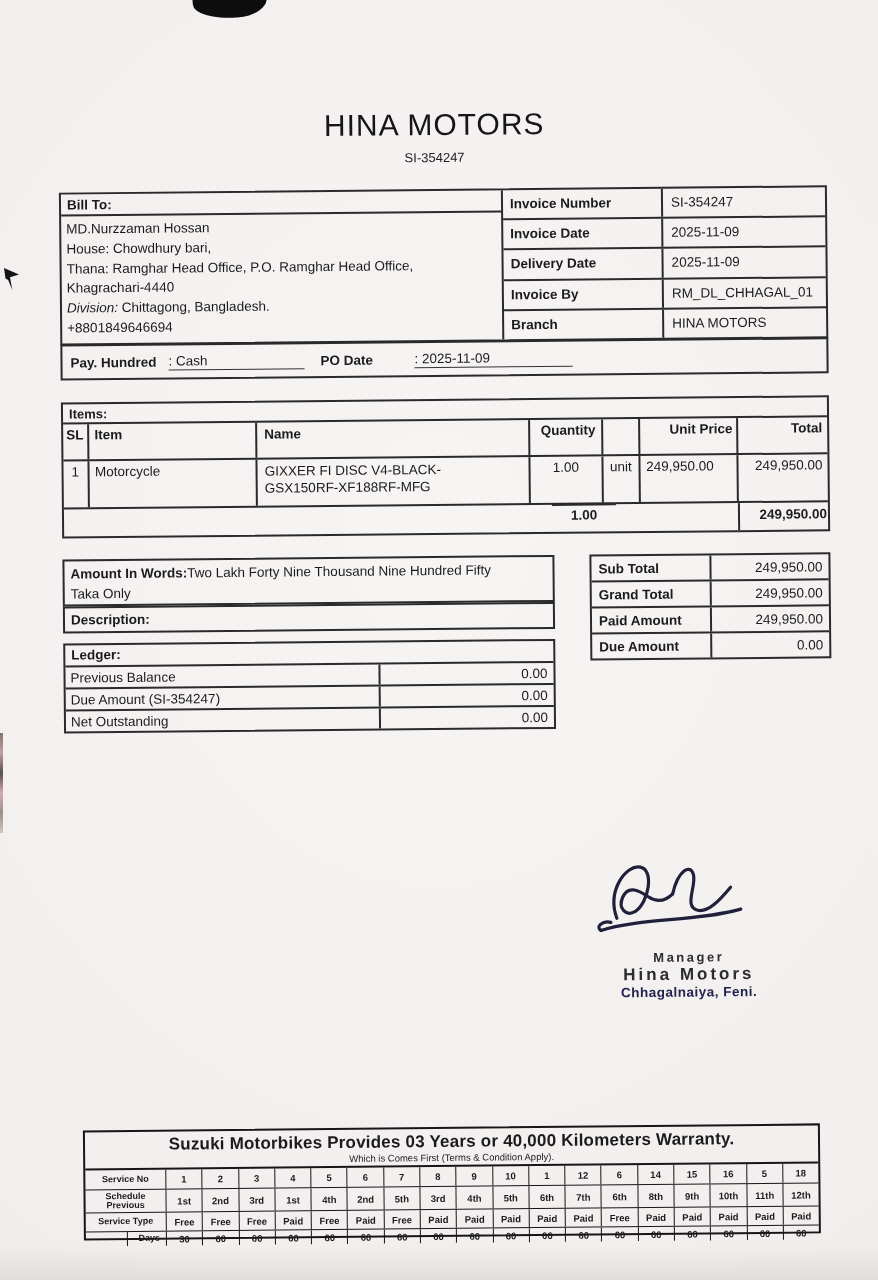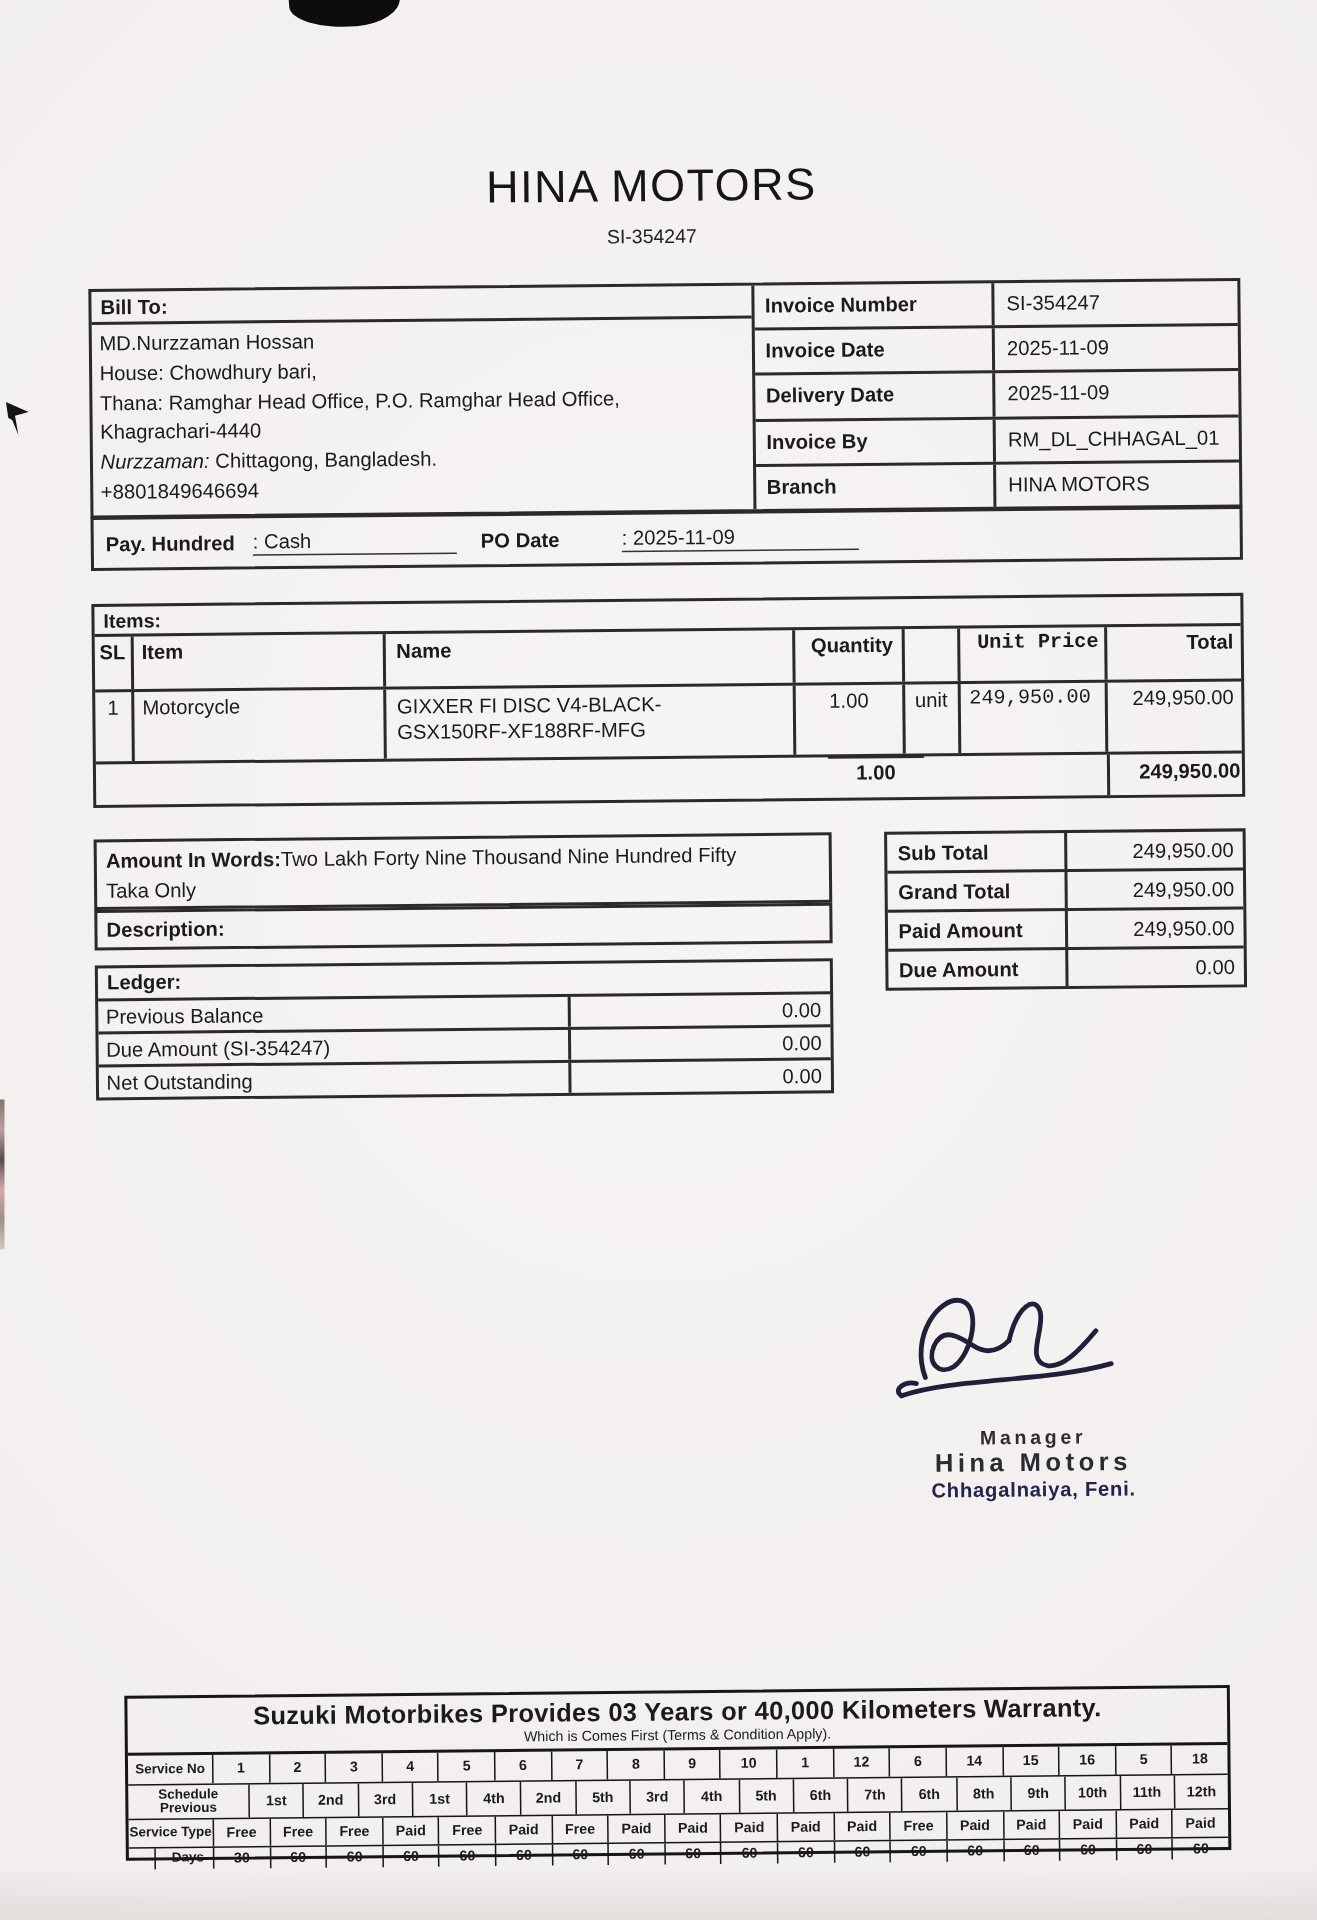--- a/index.html
+++ b/index.html
@@ -44,21 +44,21 @@
   .irow{display:flex;width:100%;}
   .irow>div{border-left:2px solid #2a2a2a;font-size:13.5px;overflow:hidden;}
   .irow>div:first-child{border-left:none;}
   .hrow{height:37px;border-bottom:2px solid #2a2a2a;font-weight:bold;}
   .drow{height:46px;}
   .c-sl{width:25px;padding:3px 0 0 3px;}
   .c-item{width:174px;padding:3px 0 0 5px;}
   .c-name{width:283px;padding:3px 0 0 7px;line-height:17px;}
   .c-qty{width:76px;text-align:right;padding:3px 6px 0 0;}
   .c-unit{width:38px;text-align:center;padding:3px 0 0;}
-  .c-up{width:102px;text-align:right;padding:3px 4px 0 0;font-family:Liberation Mono, monospace;}
+  .c-up{width:102px;text-align:right;padding:3px 4px 0 0;}
   .c-total{width:94px;text-align:right;padding:3px 5px 0 0;}
   .drow .c-sl{padding-left:8px;}
   .drow .c-qty{text-align:center;padding-right:0;}
   .drow .c-up{text-align:left;padding-left:6px;white-space:nowrap;}
   .srow{height:29px;border-top:2px solid #2a2a2a;position:relative;}
   .s-qty{position:absolute;left:482px;width:76px;top:3px;text-align:center;font-weight:bold;font-size:13.5px;}
   .s-qty::before{content:"";position:absolute;left:6px;right:6px;top:-4px;border-top:2px solid #2a2a2a;}
   .s-total{position:absolute;left:674px;width:94px;top:0;bottom:0;border-left:2px solid #2a2a2a;text-align:right;
            font-weight:bold;font-size:13.5px;padding:4px 5px 0 0;}
 
@@ -87,21 +87,21 @@
   .stamp2{font-size:17px;font-weight:bold;letter-spacing:3px;color:#2a2a31;}
   .stamp3{font-size:13.5px;font-weight:bold;letter-spacing:0.5px;color:#23234e;}
 
   
   #warrbox{left:78px;top:1127px;width:737px;height:110px;border:2.5px solid #161616;}
   .w-title{text-align:center;font-size:17px;font-weight:bold;padding-top:3px;letter-spacing:0.2px;}
   .w-sub{text-align:center;font-size:9.5px;padding:0 0 2px;}
   #wtable{border-top:2px solid #161616;}
   .wrow{display:flex;border-top:1.5px solid #161616;}
   .wrow:first-child{border-top:none;}
-  .w-label{width:56px;font-size:9px;font-weight:bold;text-align:center;display:flex;align-items:center;justify-content:center;line-height:9.5px;}
+  .w-label{width:80px;font-size:9px;font-weight:bold;text-align:center;display:flex;align-items:center;justify-content:center;line-height:9.5px;}
   .w-cells{flex:1;display:flex;}
   .w-cell{flex:1;border-left:1.5px solid #161616;font-size:9.5px;font-weight:bold;text-align:center;display:flex;align-items:center;justify-content:center;}
   .r-no{height:19px;}.r-sched{height:23px;}.r-type{height:19px;}.r-days{height:15px;}
   .days-inner{border-left:1.5px solid #161616;padding:0 6px 0 10px;height:100%;display:flex;align-items:center;margin-left:auto;}
 
   
   #blob{position:absolute;left:193px;top:-6px;width:74px;height:24px;background:#0d0d0d;
         border-radius:4px 10px 58% 82%/4px 10px 100% 95%;transform:rotate(-4deg);}
   #arrowmark{position:absolute;left:4px;top:268px;width:15px;height:22px;background:#141414;
         clip-path:polygon(0 0,100% 30%,40% 42%,55% 100%,28% 55%,10% 48%);}
@@ -119,21 +119,21 @@
   <div class="abs subtitle">SI-354247</div>
 
   <div id="topbox" class="box">
     <div id="billto">
       <div class="billto-head">Bill To:</div>
       <div class="addr">
         <div>MD.Nurzzaman Hossan</div>
         <div>House: Chowdhury bari,</div>
         <div>Thana: Ramghar Head Office, P.O. Ramghar Head Office,</div>
         <div>Khagrachari-4440</div>
-        <div><span class="ital">Nurzzaman:</span><span> Chittagong, Bangladesh.</span></div>
+        <div><span class="ital">Division:</span><span> Chittagong, Bangladesh.</span></div>
         <div>+8801849646694</div>
       </div>
     </div>
     <div id="meta">
         <div class="meta-row">
         <div class="meta-label">Invoice Number</div>
         <div class="meta-value">SI-354247</div>
       </div>
         <div class="meta-row">
         <div class="meta-label">Invoice Date</div>

